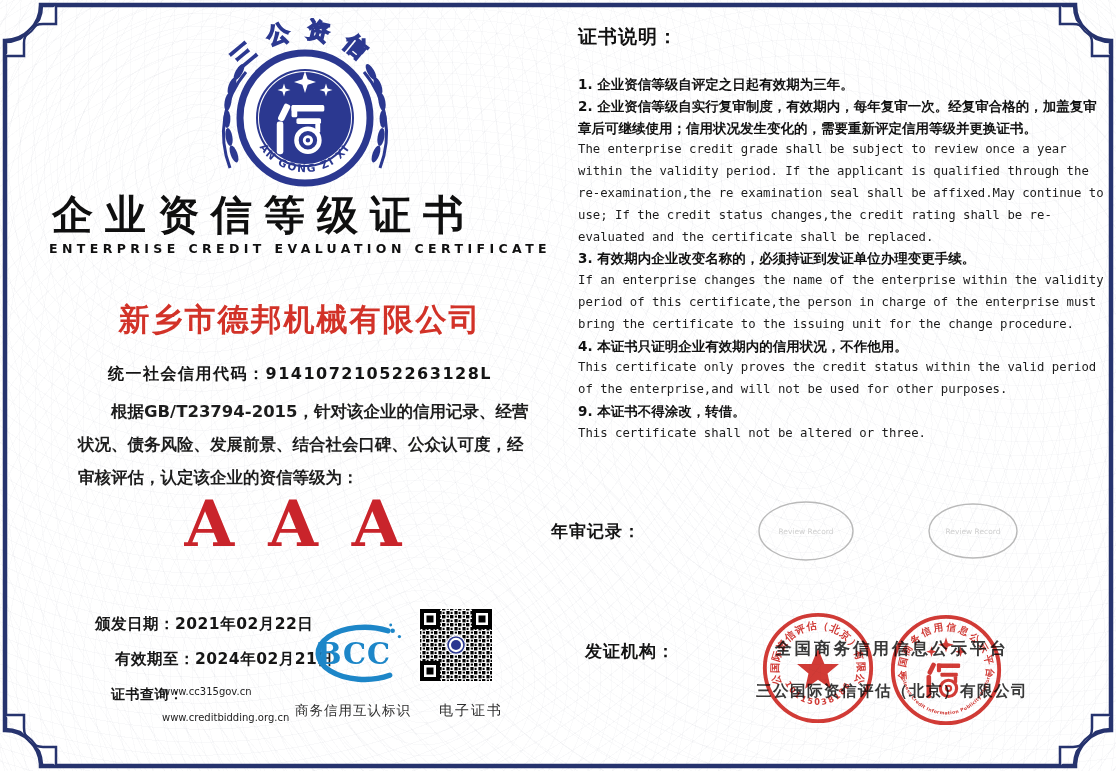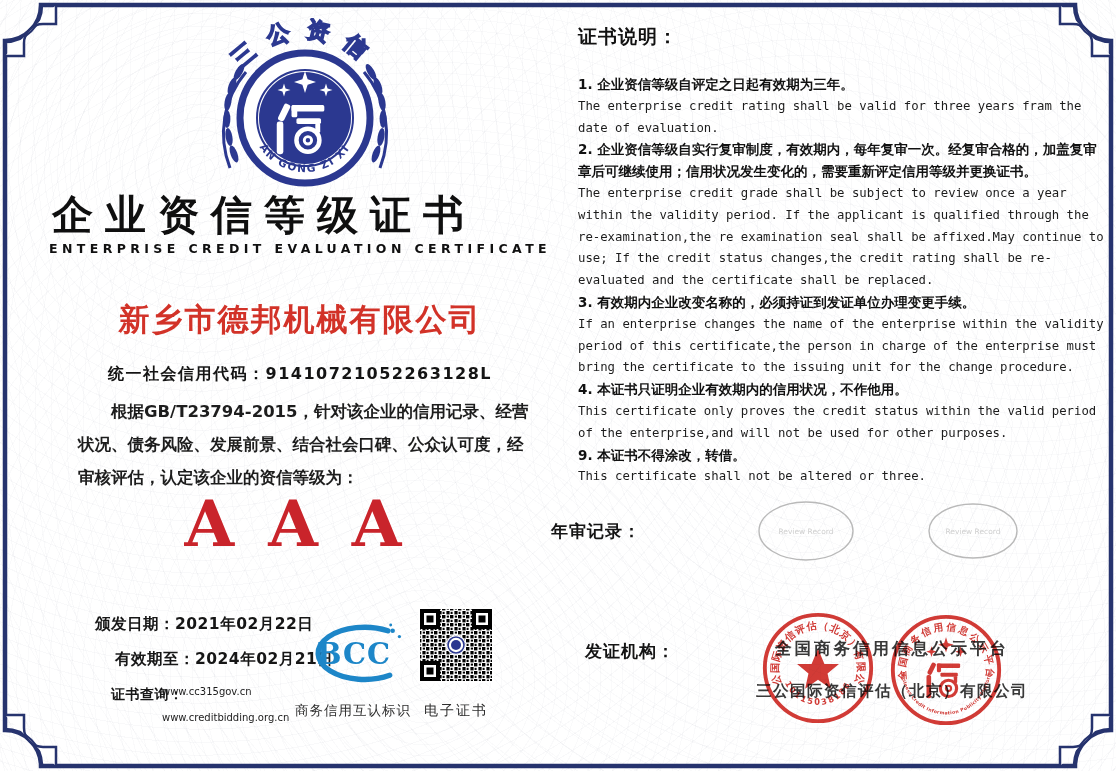--- a/index.html
+++ b/index.html
@@ -170,28 +170,27 @@
       <g id="fp">
         <rect x="4" y="4" width="16" height="16" fill="#ffffff" stroke="#000000" stroke-width="4"></rect>
         <rect x="8.5" y="8.5" width="7" height="7" fill="#000000"></rect>
       </g>
       <use href="#fp" transform="translate(52,0)"></use>
       <use href="#fp" transform="translate(0,52)"></use>
       <circle cx="38" cy="38" r="10" fill="#ffffff"></circle>
       <circle cx="38" cy="38" r="8" fill="none" stroke="#2b3890" stroke-width="1.6"></circle>
       <circle cx="38" cy="38" r="5" fill="#2b3890"></circle>
     </svg>
-    <div class="mark-label" style="left:368px;top:702px;width:96px;font-size:14px;letter-spacing:2px;">电子证书</div>
+    <div class="mark-label" style="left:368px;top:702px;width:96px;font-size:14px;letter-spacing:2px;padding-left:15px;">电子证书</div>
   </div>
 
   <div class="right-col">
     <div class="instr-heading">证书说明：</div>
     <div class="instr-list">
       <div class="instr-zh">1. 企业资信等级自评定之日起有效期为三年。</div>
-      <div class="instr-en">The enterprise credit rating shall be valid for three years fram the date of evaluation.</div>
       <div class="instr-zh">2. 企业资信等级自实行复审制度，有效期内，每年复审一次。经复审合格的，加盖复审章后可继续使用；信用状况发生变化的，需要重新评定信用等级并更换证书。</div>
       <div class="instr-en">The enterprise credit grade shall be subject to review once a year within the validity period. If the applicant is qualified through the re-examination,the re examination seal shall be affixed.May continue to use; If the credit status changes,the credit rating shall be re-evaluated and the certificate shall be replaced.</div>
       <div class="instr-zh">3. 有效期内企业改变名称的，必须持证到发证单位办理变更手续。</div>
       <div class="instr-en">If an enterprise changes the name of the enterprise within the validity period of this certificate,the person in charge of the enterprise must bring the certificate to the issuing unit for the change procedure.</div>
       <div class="instr-zh">4. 本证书只证明企业有效期内的信用状况，不作他用。</div>
       <div class="instr-en">This certificate only proves the credit status within the valid period of the enterprise,and will not be used for other purposes.</div>
       <div class="instr-zh">9. 本证书不得涂改，转借。</div>
       <div class="instr-en">This certificate shall not be altered or three.</div>
     </div>
   </div>

